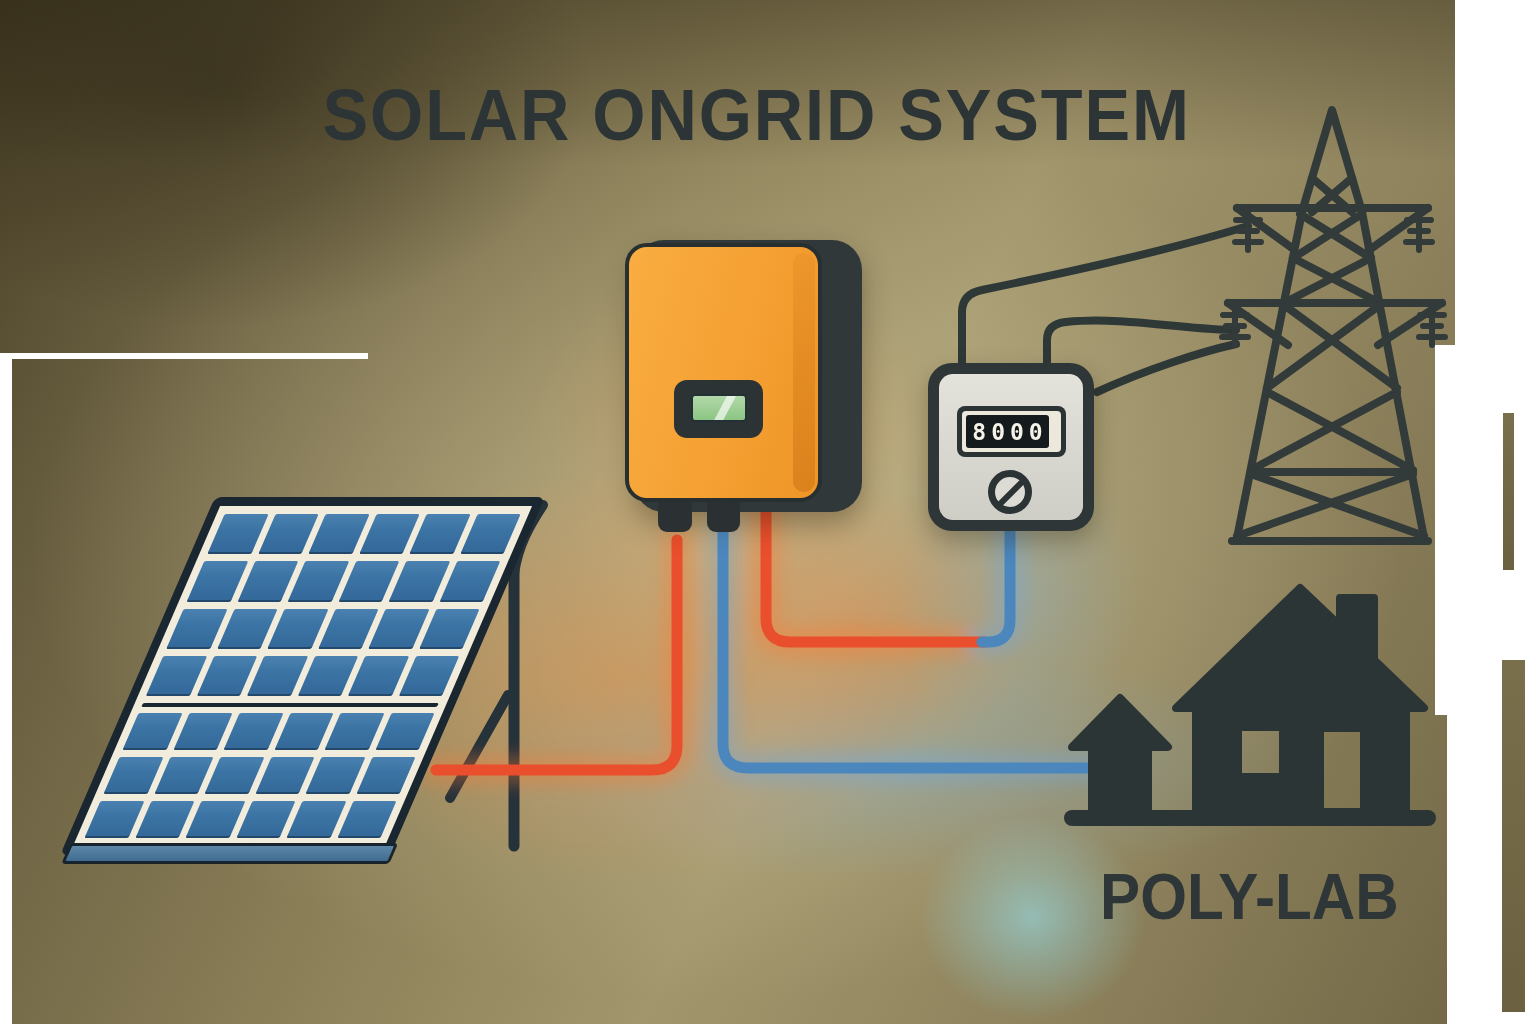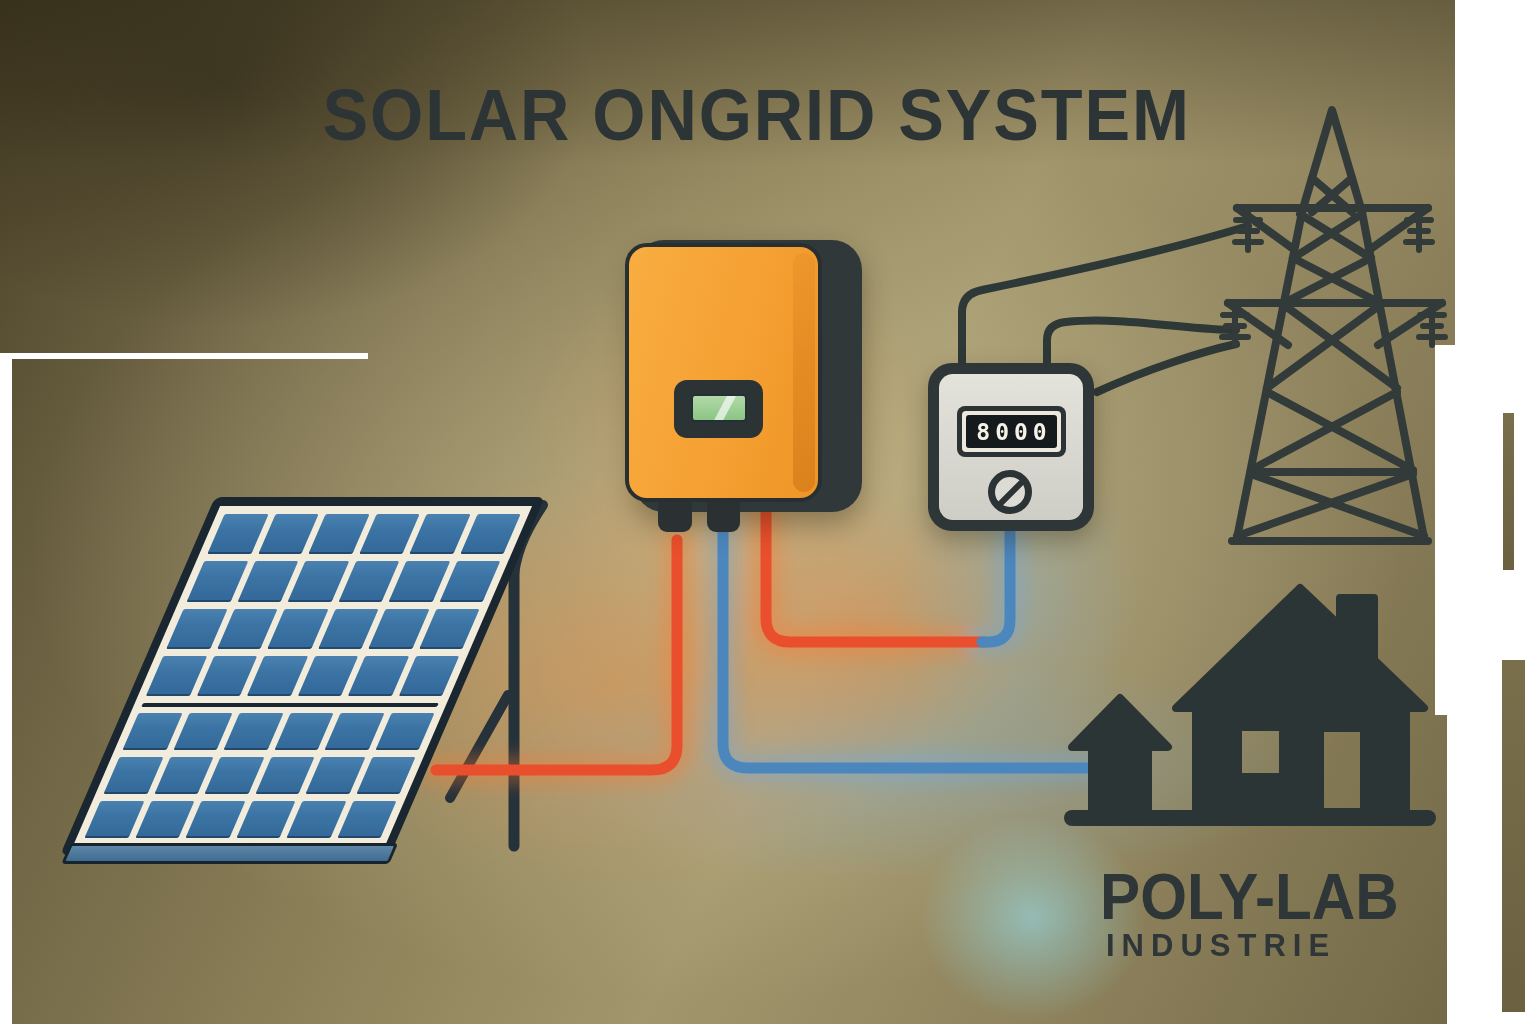--- a/index.html
+++ b/index.html
@@ -54,21 +54,21 @@
   #inverter-screen{left:691px;top:394px;width:56px;height:28px;border-radius:4px;border:2px solid #243035;box-sizing:border-box;background:linear-gradient(180deg,#b2d9a8,#8cc584);overflow:hidden;}
   #inverter-screen::after{content:"";position:absolute;left:26px;top:-6px;width:8px;height:44px;background:rgba(255,255,255,.65);transform:rotate(28deg);}
   .stub{background:#2b3133;border-radius:0 0 9px 9px;}
   #stub1{left:658px;top:500px;width:34px;height:32px;}
   #stub2{left:707px;top:500px;width:33px;height:32px;}
   
   #meter{left:928px;top:363px;width:166px;height:168px;border-radius:24px;background:#2f3638;box-shadow:0 10px 24px rgba(35,25,8,.3);}
   #meter-face{left:939px;top:374px;width:144px;height:146px;border-radius:14px;background:linear-gradient(180deg,#e3e2db,#cfcec6);}
   #meter-frame{left:957px;top:406px;width:109px;height:51px;border-radius:8px;background:#2b3335;}
   #meter-cream{left:962px;top:411px;width:99px;height:41px;border-radius:4px;background:#ece9dc;}
-  #meter-screen{left:966px;top:415px;width:91px;height:33px;border-radius:3px;background:#151a1c;display:flex;align-items:center;justify-content:center;}
+  #meter-screen{left:966px;top:415px;width:83px;height:33px;border-radius:3px;background:#151a1c;display:flex;align-items:center;justify-content:center;}
   #meter-reading{color:#f5f2e8;font-family:"DejaVu Sans Mono",monospace;font-weight:bold;font-size:23px;letter-spacing:5px;text-indent:5px;}
   #meter-dial{left:988px;top:470px;width:44px;height:44px;border-radius:50%;border:7px solid #2b3335;box-sizing:border-box;background:#dddcd4;}
   #meter-dial::before{content:"";position:absolute;left:-1px;top:13px;width:34px;height:6px;border-radius:4px;background:#2b3335;transform:rotate(-45deg);}
   
   #hexglow{left:920px;top:815px;width:225px;height:205px;background:radial-gradient(closest-side,rgba(150,230,248,.55),rgba(150,230,248,0));}
   #hexes{left:0;top:0;width:100%;height:100%;filter:drop-shadow(0 0 7px rgba(160,235,250,.9));}
   
   #logo-name{left:1100px;top:860px;font-size:64px;font-weight:bold;color:#2e3638;letter-spacing:0px;transform:scaleX(.94);transform-origin:0 0;white-space:nowrap;}
   #logo-subtitle{left:1106px;top:928px;font-size:31px;font-weight:bold;color:#2e3638;letter-spacing:7px;white-space:nowrap;}
   
@@ -226,21 +226,20 @@
 
   <div class="abs" id="hexglow">
     <div id="hexes">
       
       
       
       
     </div>
   </div>
   <div class="abs" id="logo-name">POLY-LAB</div>
-  <div class="abs" id="logo-subtitle">INDUSTRIE</div>
 
   <div class="abs cutout" id="cut-tr"></div>
   <div class="abs cutout" id="cut-r1"></div>
   <div class="abs cutout" id="cut-r2"></div>
   <div class="abs cutout" id="cut-l1"></div>
   <div class="abs cutout" id="cut-l2"></div>
   <div class="abs floatbar" id="bar1"></div>
   <div class="abs floatbar" id="bar2"></div>
 
 </div>

